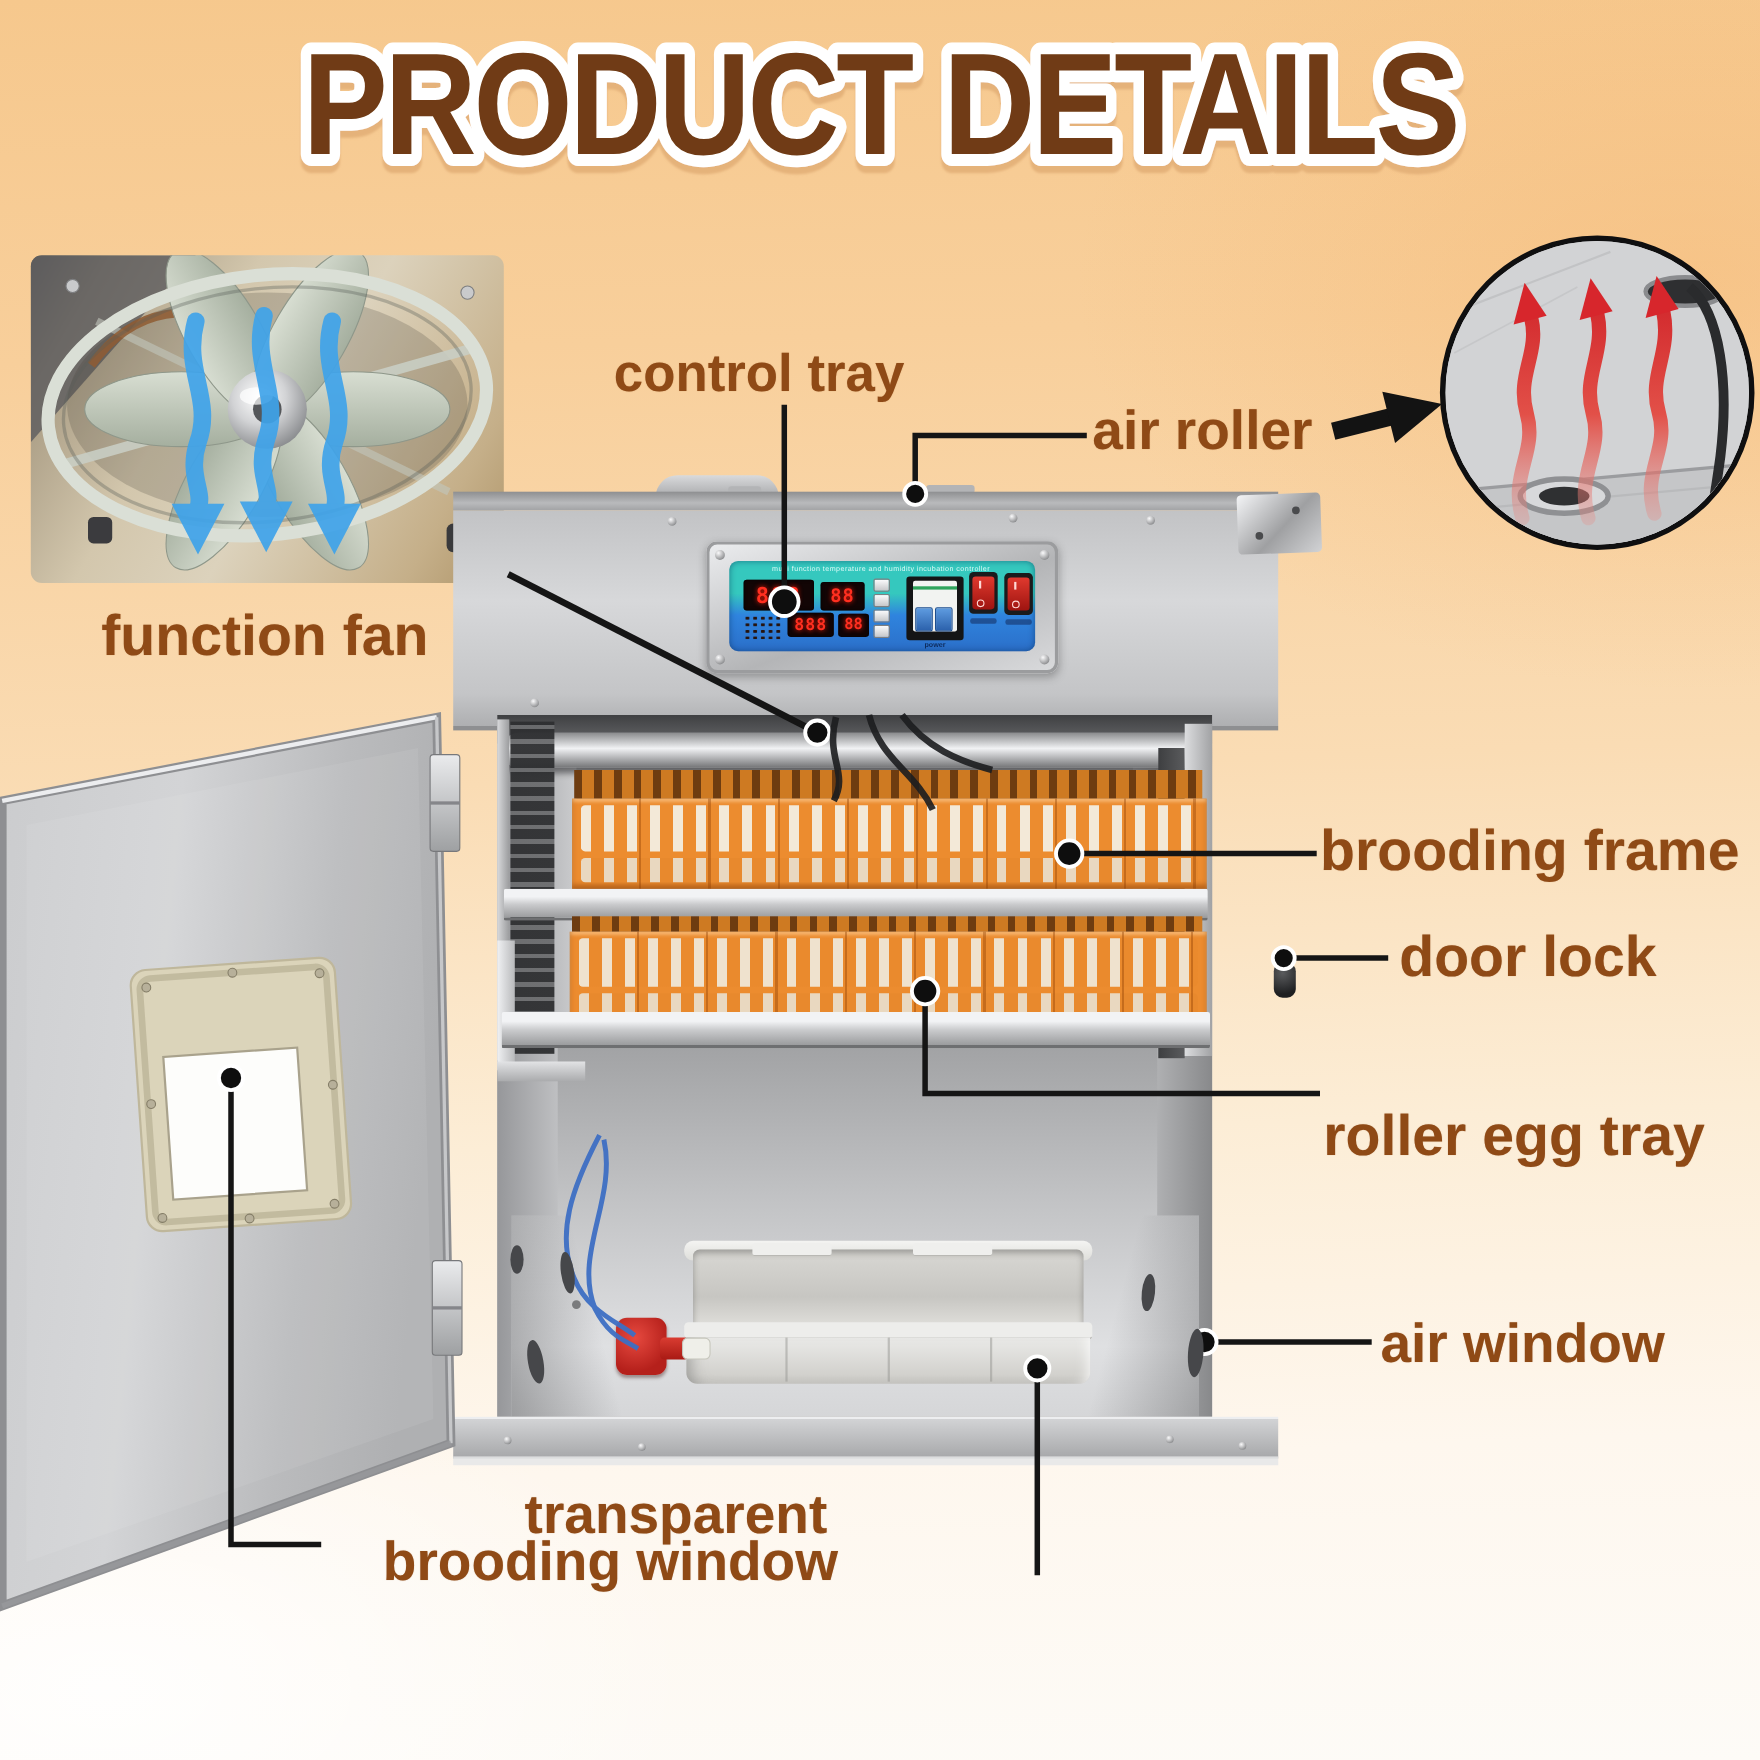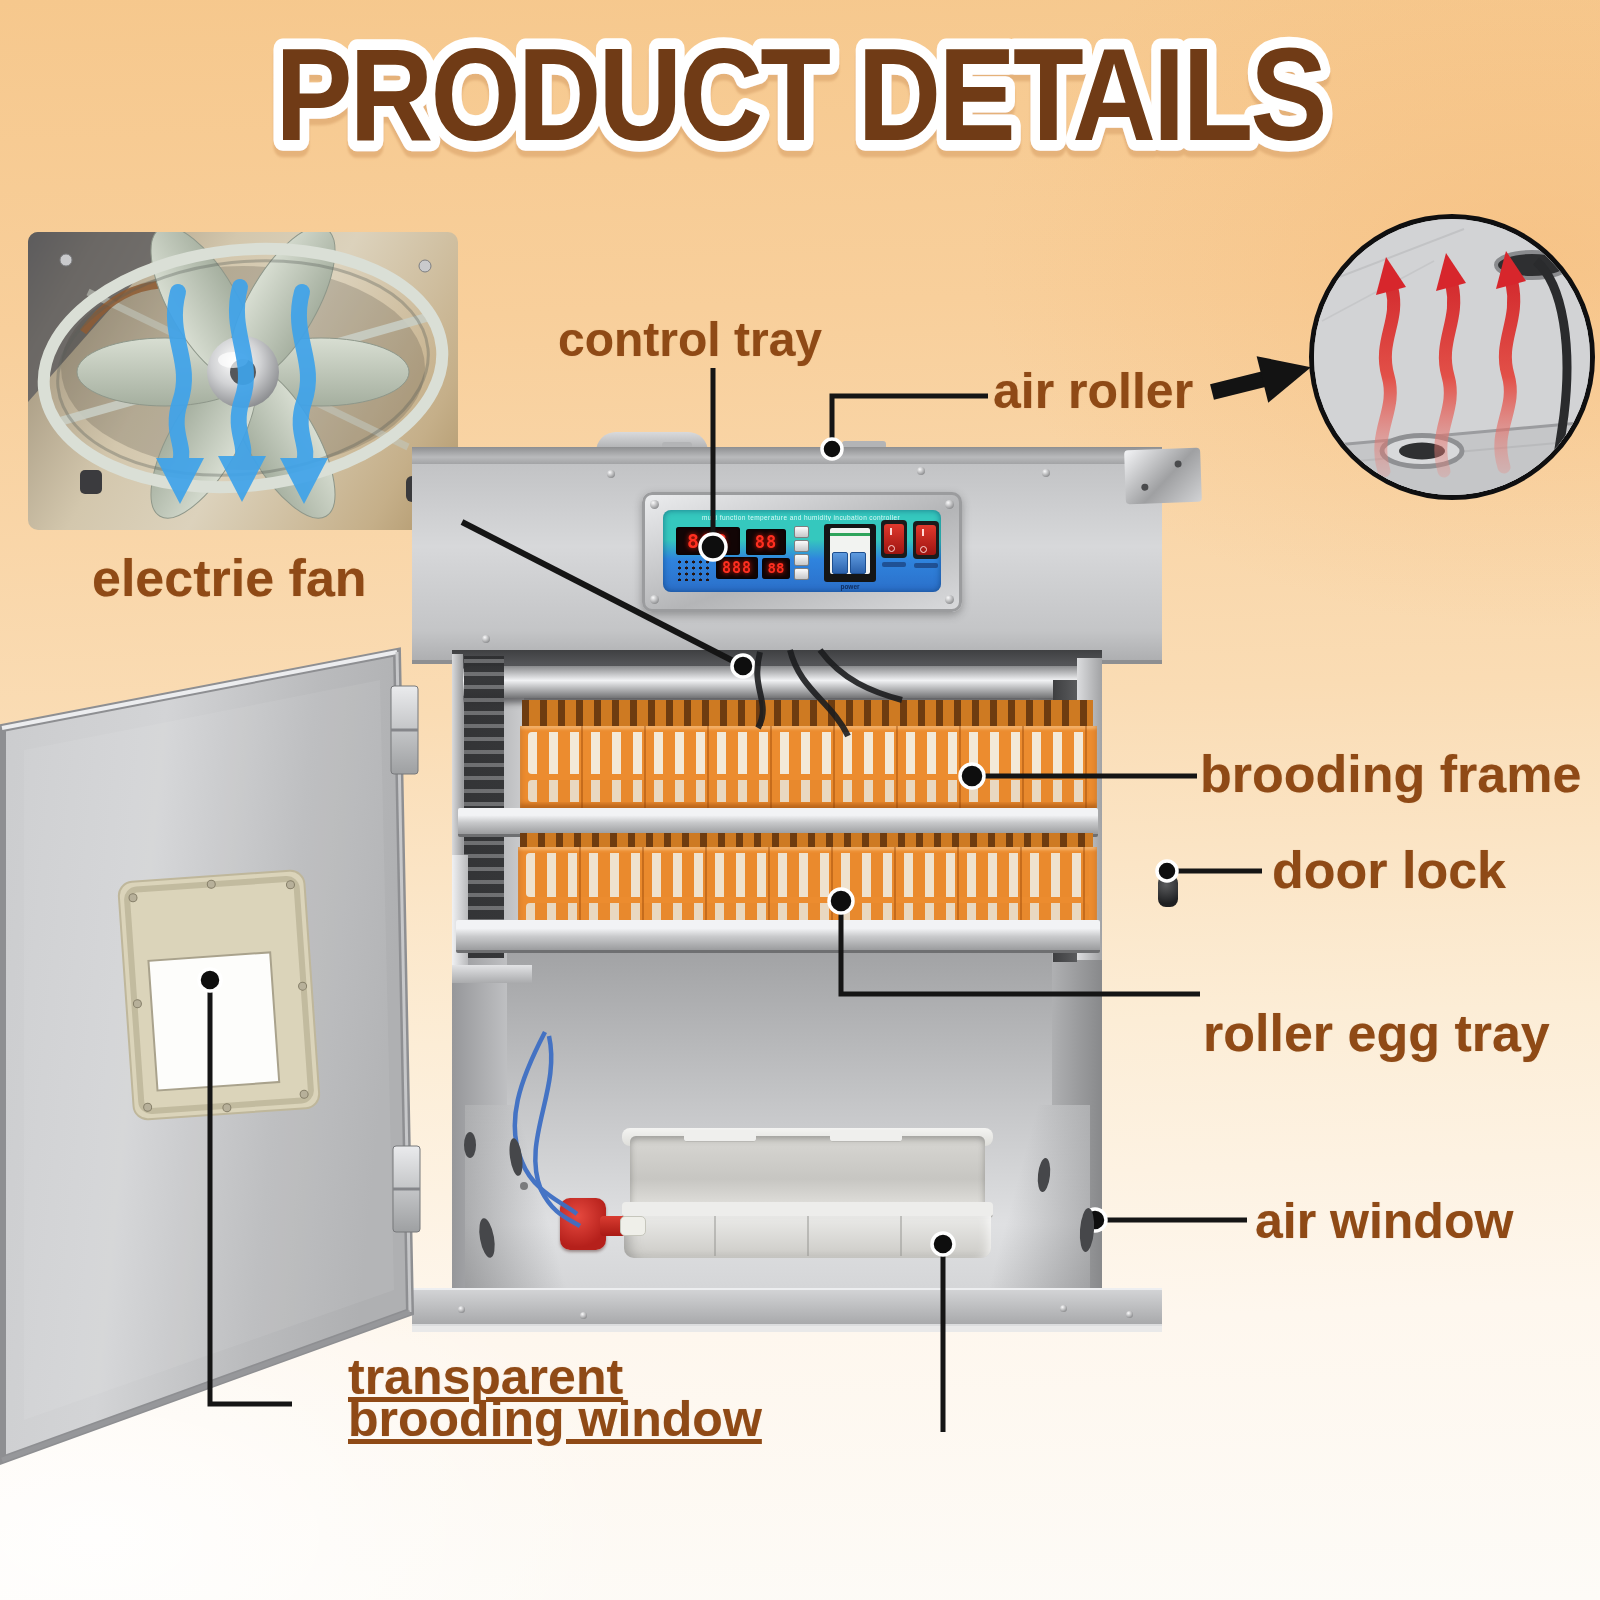--- a/index.html
+++ b/index.html
@@ -395,23 +395,23 @@
       <ellipse cx="487" cy="1238" rx="7" ry="20" transform="rotate(-10 487 1238)"></ellipse>
       <ellipse cx="470" cy="1145" rx="6" ry="13"></ellipse>
       <ellipse cx="1044" cy="1175" rx="6" ry="17" transform="rotate(6 1044 1175)"></ellipse>
       <ellipse cx="1087" cy="1230" rx="7" ry="22" transform="rotate(4 1087 1230)"></ellipse>
     </g>
     <circle cx="524" cy="1186" r="4" fill="#7A7B7D"></circle>
   </svg>
 
   <div class="label" style="left:558px;top:312px;font-size:48px;">control tray</div>
   <div class="label" style="left:993px;top:362px;font-size:50px;">air roller</div>
-  <div class="label" style="left:92px;top:548px;font-size:52px;">electrie fan</div>
+  <div class="label" style="left:92px;top:548px;font-size:52px;">function fan</div>
   <div class="label" style="left:1272px;top:840px;font-size:52px;">door lock</div>
   <div class="label" style="left:1200px;top:744px;font-size:52px;">brooding frame</div>
   <div class="label" style="left:1203px;top:966px;font-size:52px;margin-top:37px;">roller egg tray</div>
   <div class="label" style="left:1255px;top:1192px;font-size:50px;">air window</div>
-  <div class="label" style="left:348px;top:1356px;width:404px;text-align:left;font-size:50px;line-height:42px;text-decoration:underline;">
+  <div class="label" style="left:348px;top:1356px;width:404px;text-align:right;font-size:50px;line-height:42px;">
     <div>transparent</div>
     <div>brooding window</div>
   </div>
 
 </div>
 
 </body></html>

